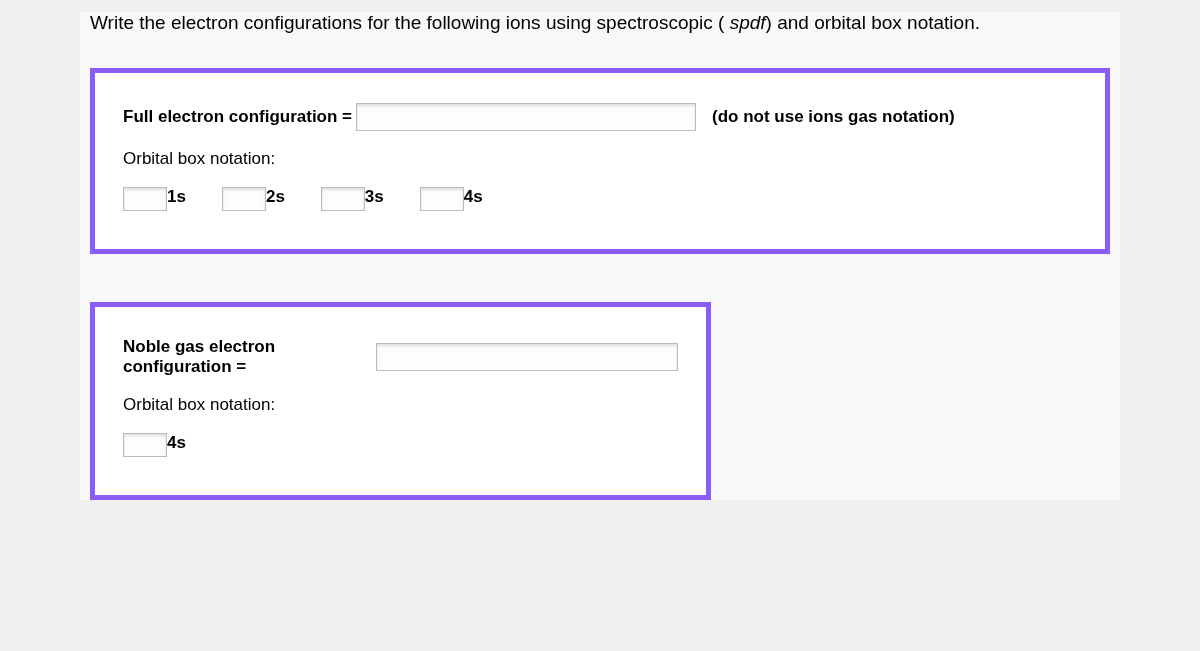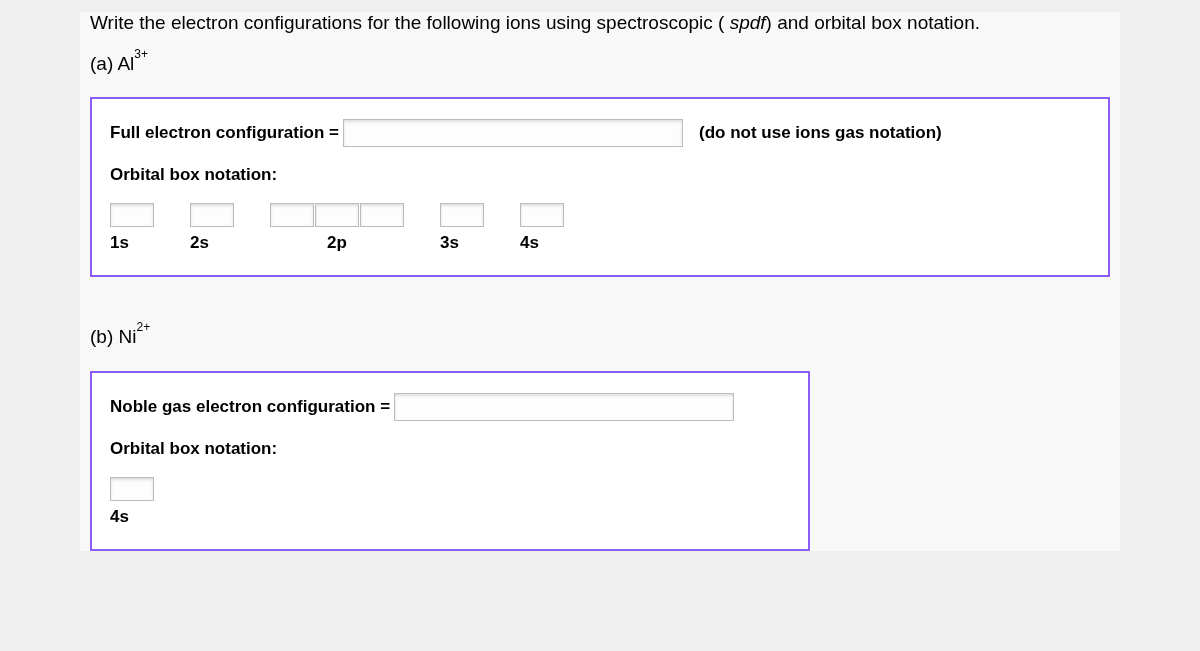--- a/index.html
+++ b/index.html
@@ -20,24 +20,24 @@
   padding: 0 10px 18px 10px;
 }
 .prompt .italic { font-style: italic; }
 .part-label {
   font-size: 19px;
   color: #000;
   padding: 0 10px 22px 10px;
 }
 .part-label sup { font-size: 12px; position: relative; top: -5px; }
 .table-box {
-  border: 2px solid #8b5cf6;
+  border: 5px solid #8b5cf6;
   background: #fff;
-  margin: 0 10px 48px 10px;
-  padding: 4px;
+  margin: 16px 10px 48px 10px;
+  padding: 14px;
 }
 .row1 {
   display: flex;
   align-items: center;
   padding: 16px 14px 12px 14px;
 }
 .config-label {
   font-family: Verdana, Geneva, sans-serif;
   font-weight: bold;
   font-size: 17px;
@@ -57,33 +57,33 @@
   font-weight: bold;
   font-size: 17px;
   color: #000;
   margin-left: 8px;
 }
 .row2 {
   padding: 6px 14px 4px 14px;
 }
 .obn-label {
   font-family: Verdana, Geneva, sans-serif;
-  font-weight: bold;
+  font-weight: normal;
   font-size: 17px;
   color: #000;
 }
 .boxes-row {
   display: flex;
   align-items: flex-start;
   padding: 14px 14px 18px 14px;
   gap: 36px;
 }
 .orb-group {
   display: flex;
-  flex-direction: column;
+  flex-direction: row;
   align-items: flex-start;
 }
 .orb-boxes {
   display: flex;
   gap: 1px;
   margin-bottom: 6px;
 }
 .orb-box {
   width: 44px;
   height: 24px;
@@ -102,23 +102,20 @@
 </style>
 </head>
 <body>
 
 <div class="content">
 
   <div class="prompt">
     <span>Write the electron configurations for the following ions using spectroscopic ( </span><span class="italic">spdf</span><span>) and orbital box notation.</span>
   </div>
 
-  <div class="part-label">
-    <span>(a)  Al</span><sup>3+</sup>
-  </div>
 
   <div class="table-box">
     <div class="row1">
       <span class="config-label">Full electron configuration =</span>
       <input class="text-input input-wide" type="text" style="">
       <span class="side-note">(do not use ions gas notation)</span>
     </div>
     <div class="row2">
       <span class="obn-label">Orbital box notation:</span>
     </div>
@@ -130,46 +127,35 @@
         <span class="orb-label">1s</span>
       </div>
       <div class="orb-group">
         <div class="orb-boxes">
             <input class="orb-box" style="">
           </div>
         <span class="orb-label">2s</span>
       </div>
       <div class="orb-group">
         <div class="orb-boxes">
-          <input class="orb-box" style="">
-          <input class="orb-box" style="">
-          <input class="orb-box" style="">
-        </div>
-        <span class="orb-label indent-c">2p</span>
-      </div>
-      <div class="orb-group">
-        <div class="orb-boxes">
             <input class="orb-box" style="">
           </div>
         <span class="orb-label">3s</span>
       </div>
       <div class="orb-group">
         <div class="orb-boxes">
             <input class="orb-box" style="">
           </div>
         <span class="orb-label">4s</span>
       </div>
     </div>
   </div>
 
-  <div class="part-label">
-    <span>(b)   Ni</span><sup>2+</sup>
-  </div>
 
-  <div class="table-box" style="width:720px;margin-bottom:10px;">
+  <div class="table-box" style="width:621px;margin-bottom:10px;">
     <div class="row1">
       <span class="config-label">Noble gas electron configuration =</span>
       <input class="text-input input-wide2" type="text" style="">
     </div>
     <div class="row2">
       <span class="obn-label">Orbital box notation:</span>
     </div>
     <div class="boxes-row">
       <div class="orb-group">
         <div class="orb-boxes">

